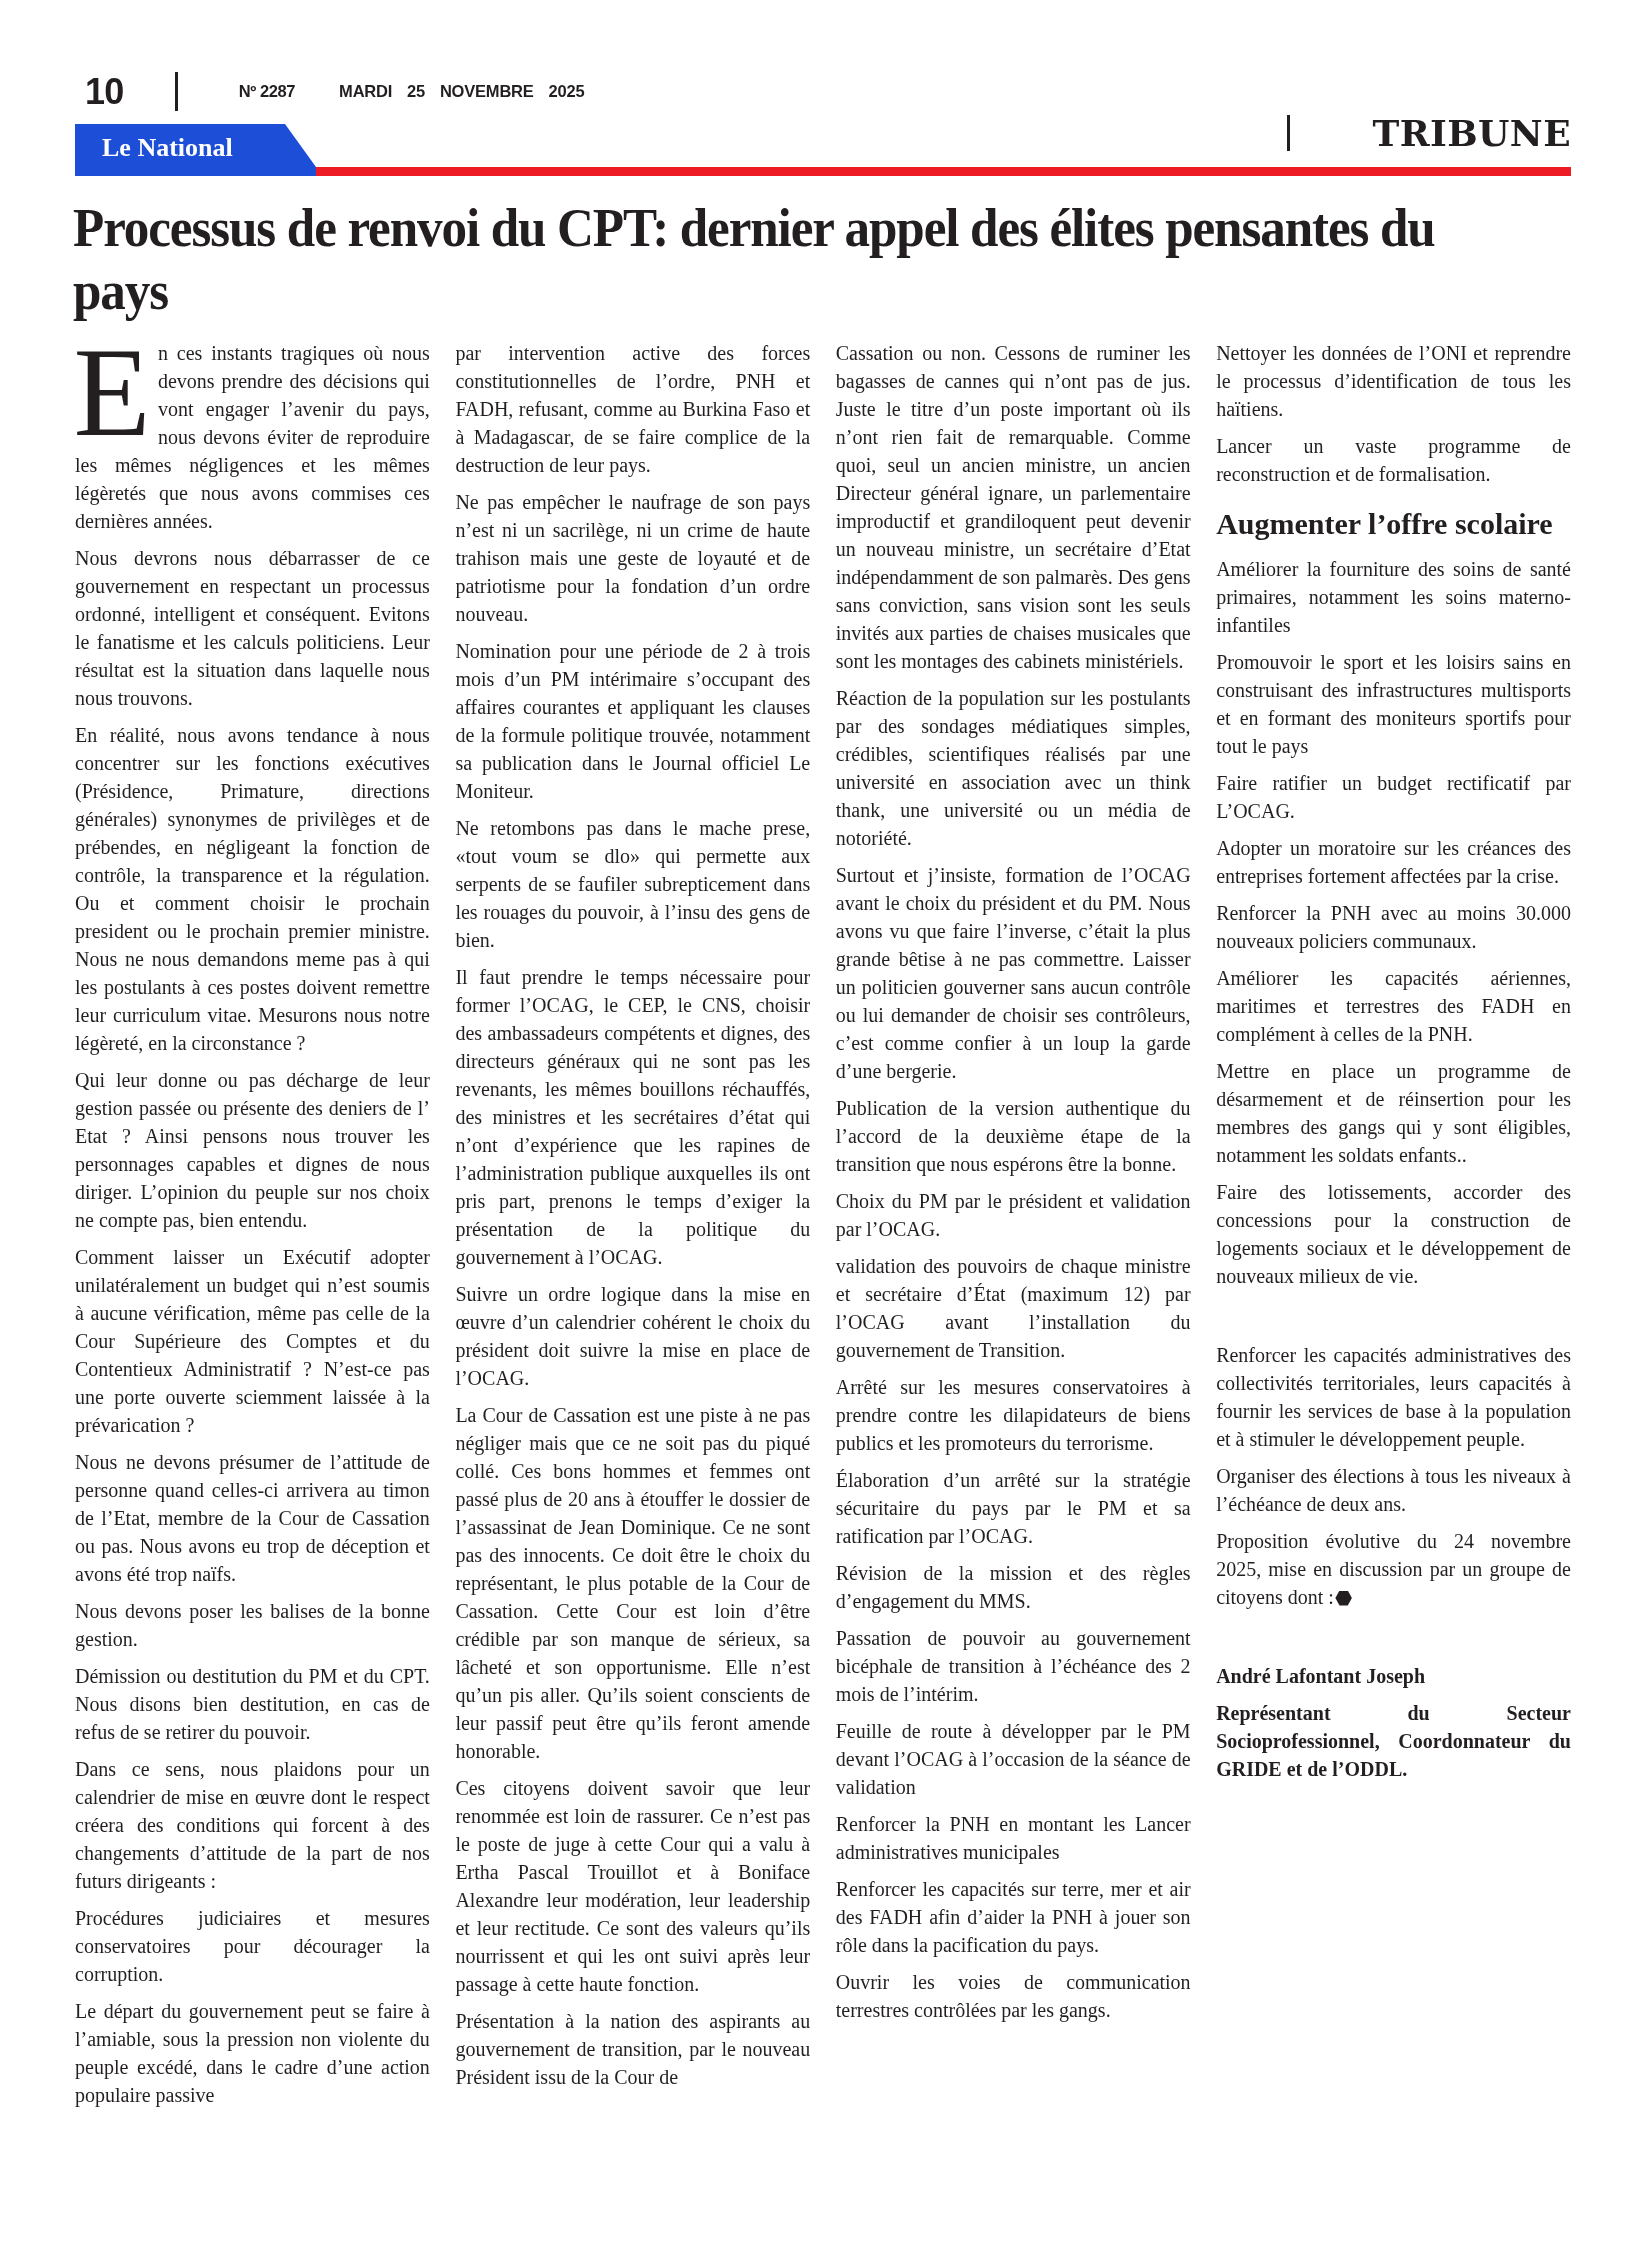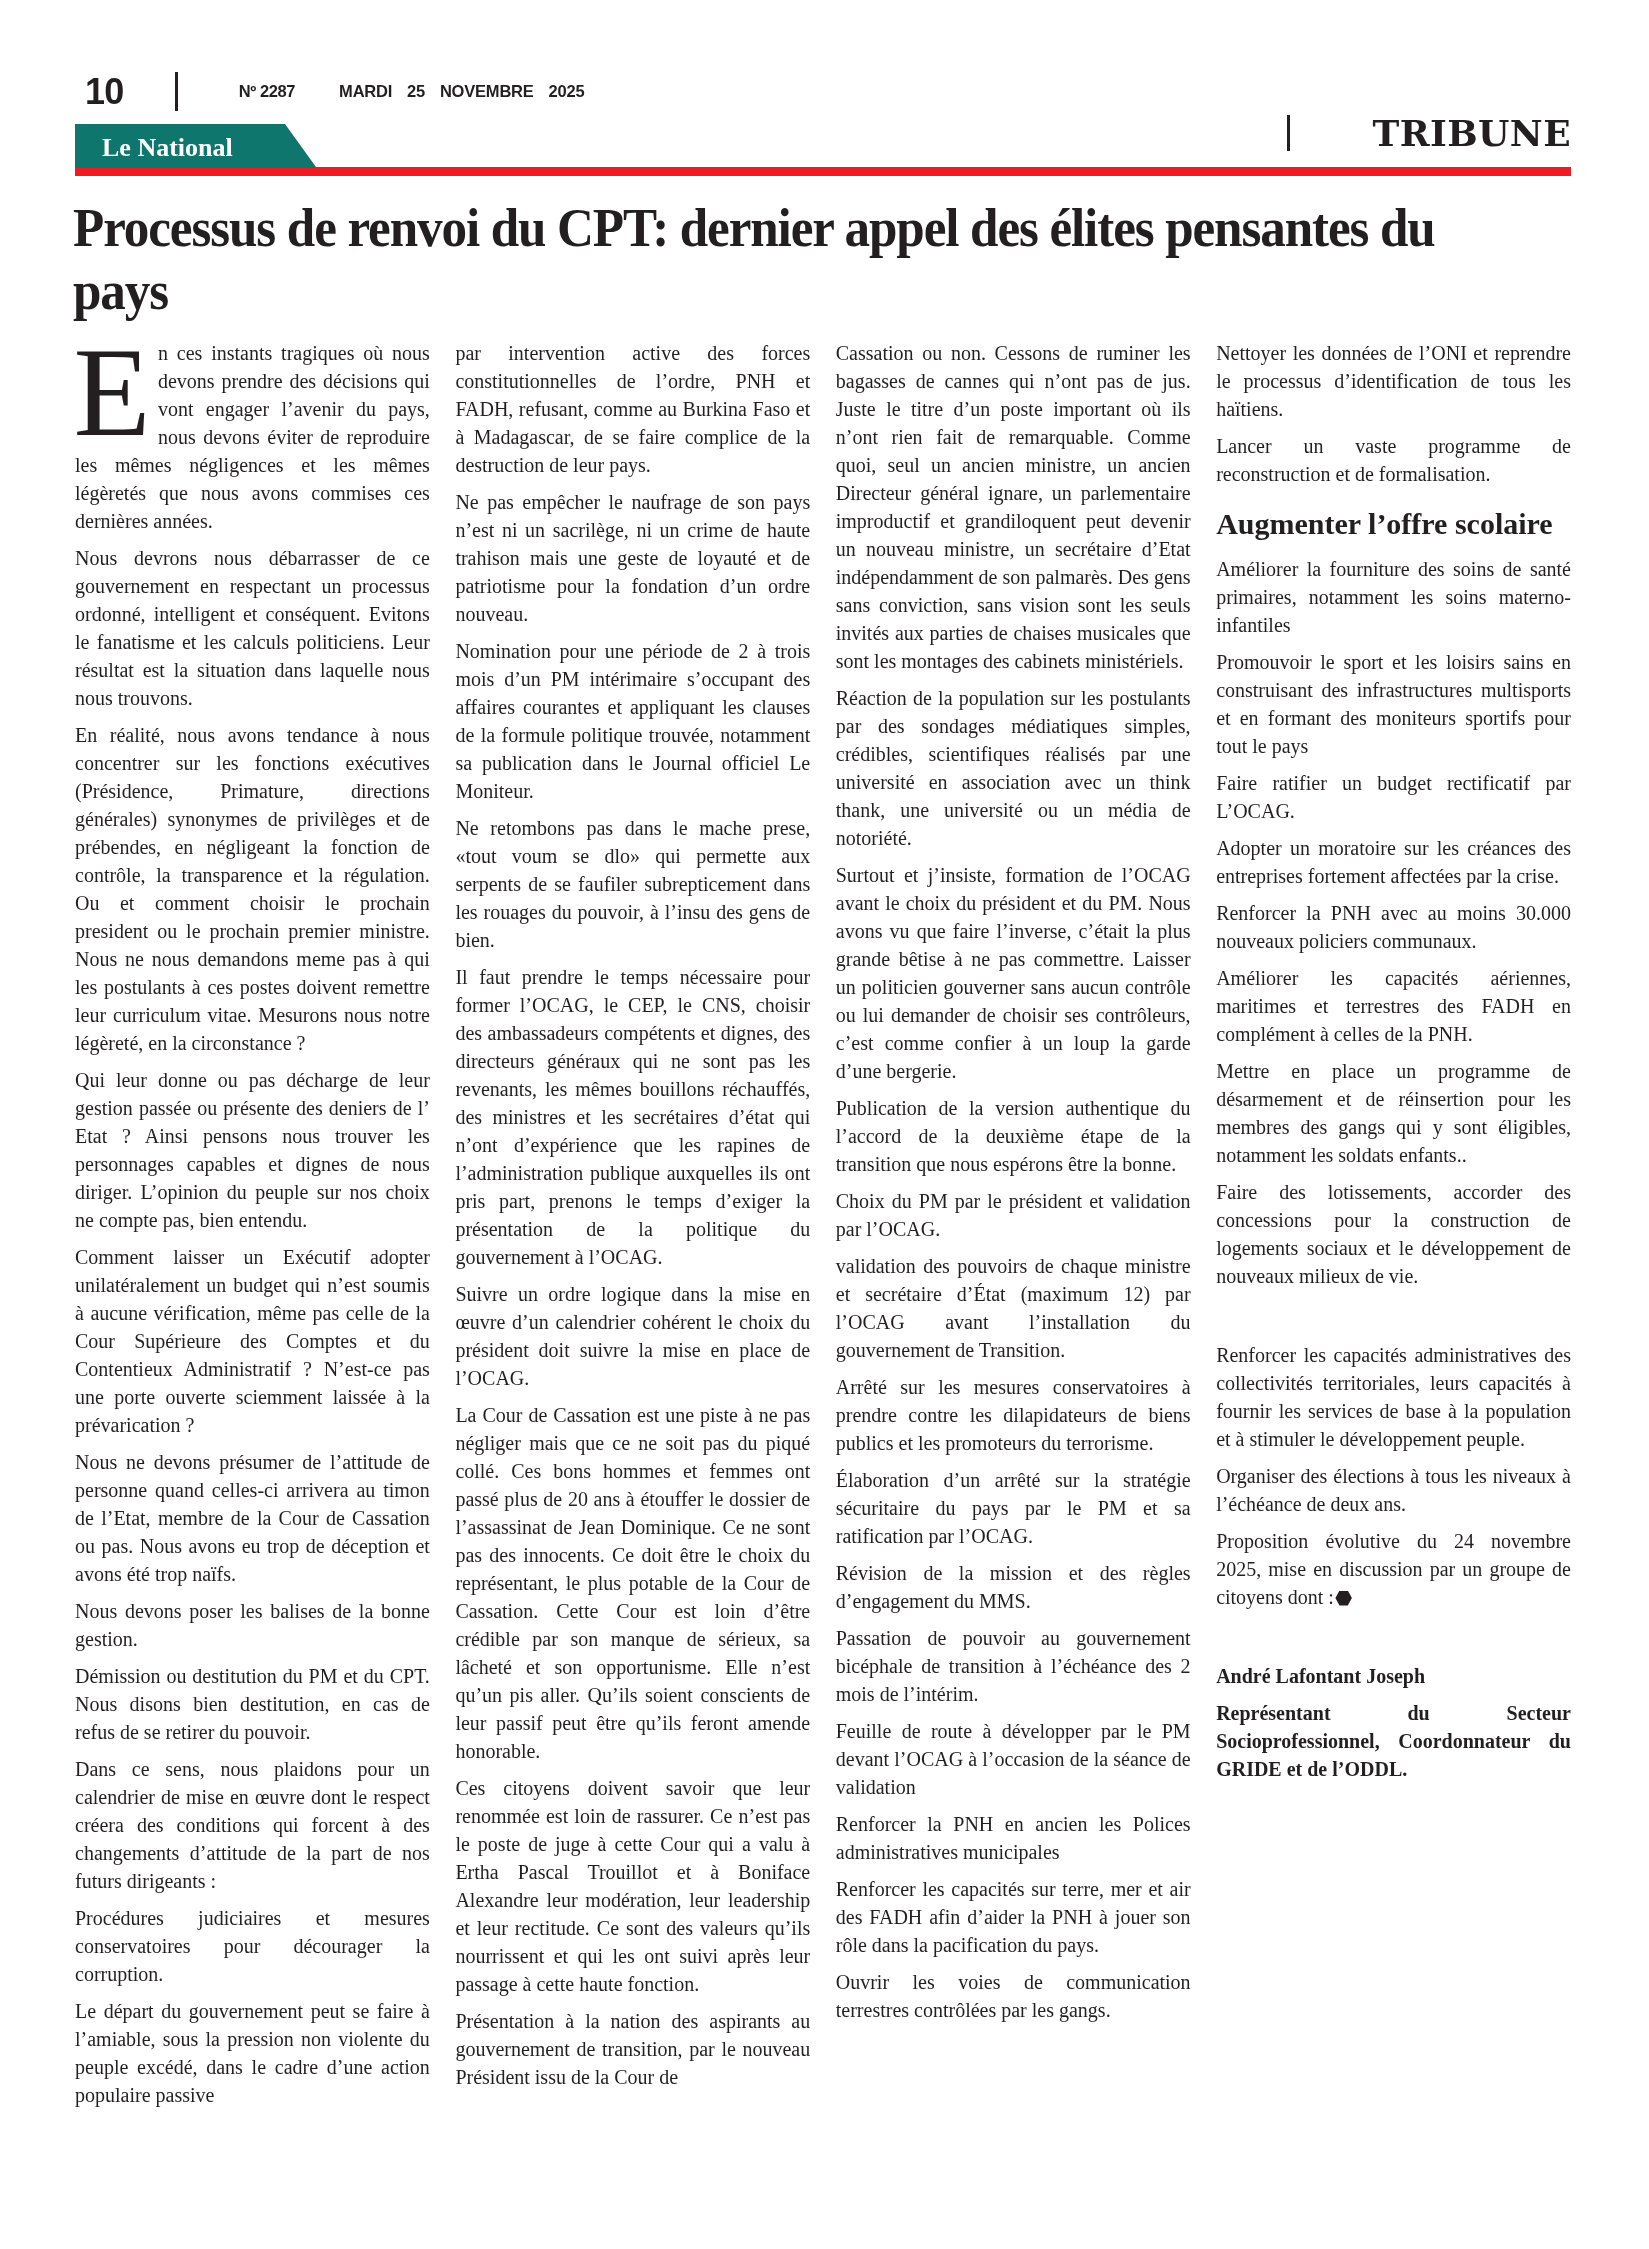--- a/index.html
+++ b/index.html
@@ -4,21 +4,21 @@
 <style>
   html, body { margin: 0; padding: 0; background: #ffffff; }
   body { width: 1650px; height: 2250px; position: relative; overflow: hidden; color: #231f20; }
   .page-head { position: absolute; left: 85px; top: 69px; height: 45px; display: flex; align-items: center; font-family: "Liberation Sans", sans-serif; gap: 44px; }
   .page-num { font-size: 36px; font-weight: bold; letter-spacing: -0.7px; }
   .page-sep { width: 3px; height: 39px; background: #231f20; margin: 0 16.5px 0 7.5px; }
   .issue { font-size: 16.5px; font-weight: bold; letter-spacing: -0.4px; }
   .date { font-size: 16.5px; font-weight: bold; word-spacing: 10.5px; letter-spacing: -0.2px; }
   .band { position: absolute; left: 75px; top: 124px; width: 1496px; height: 52px; }
   .band-bar { position: absolute; left: 0; top: 43px; width: 1496px; height: 9px; background: #ed1c24; }
-  .band-tab { position: absolute; left: 0; top: 0; width: 221px; height: 44px; background: #0f766e; clip-path: polygon(0 0, 210px 0, 241px 43px, 241px 52px, 0 52px); width: 247px; }
+  .band-tab { position: absolute; left: 0; top: 0; width: 221px; height: 52px; background: #1d4ed8; clip-path: polygon(0 0, 210px 0, 241px 43px, 241px 52px, 0 52px); width: 247px; }
   .band-tab span { position: absolute; left: 27px; top: 9px; color: #ffffff; font-family: "Liberation Serif", serif; font-weight: bold; font-size: 26px; }
   .section { position: absolute; right: 79px; top: 112px; display: flex; align-items: center; font-family: "DejaVu Serif", serif; }
   .section-sep { width: 3px; height: 36px; background: #231f20; margin-right: 82px; }
   .section-label { font-size: 36px; font-weight: bold; letter-spacing: 0.4px; }
   .headline { position: absolute; left: 73px; top: 196px; width: 1507px; font-family: "Liberation Serif", serif; font-weight: bold; font-size: 55px; line-height: 63px; letter-spacing: -1.2px; margin: 0; transform: scaleX(0.93); transform-origin: left top; }
   .columns { position: absolute; left: 75px; top: 339px; width: 1496px; display: flex; gap: 25.5px; }
   .col { width: 355px; font-family: "Liberation Serif", serif; font-size: 20px; line-height: 28px; text-align: justify; }
   .col p { margin: 0 0 9px 0; }
   .dropcap { float: left; font-size: 126px; line-height: 97px; margin: 4.5px 7.5px 0 -1.5px; font-family: "Liberation Serif", serif; }
   .subhead { font-family: "Liberation Serif", serif; font-weight: bold; font-size: 30px; line-height: 37px; margin: 16.5px 0 13.5px 0; text-align: left; }
@@ -81,21 +81,21 @@
       <p><span>Réaction de la population sur les postulants par des sondages médiatiques simples, crédibles, scientifiques réalisés par une université en association avec un think thank, une université ou un média de notoriété.</span></p>
       <p><span>Surtout et j’insiste, formation de l’OCAG avant le choix du président et du PM. Nous avons vu que faire l’inverse, c’était la plus grande bêtise à ne pas commettre. Laisser un politicien gouverner sans aucun contrôle ou lui demander de choisir ses contrôleurs, c’est comme confier à un loup la garde d’une bergerie.</span></p>
       <p><span>Publication de la version authentique du l’accord de la deuxième étape de la transition que nous espérons être la bonne.</span></p>
       <p><span>Choix du PM par le président et validation par l’OCAG.</span></p>
       <p><span>validation des pouvoirs de chaque ministre et secrétaire d’État (maximum 12) par l’OCAG avant l’installation du gouvernement de Transition.</span></p>
       <p><span>Arrêté sur les mesures conservatoires à prendre contre les dilapidateurs de biens publics et les promoteurs du terrorisme.</span></p>
       <p><span>Élaboration d’un arrêté sur la stratégie sécuritaire du pays par le PM et sa ratification par l’OCAG.</span></p>
       <p><span>Révision de la mission et des règles d’engagement du MMS.</span></p>
       <p><span>Passation de pouvoir au gouvernement bicéphale de transition à l’échéance des 2 mois de l’intérim.</span></p>
       <p><span>Feuille de route à développer par le PM devant l’OCAG à l’occasion de la séance de validation</span></p>
-      <p><span>Renforcer la PNH en ancien les Polices administratives municipales</span></p>
+      <p><span>Renforcer la PNH en montant les Lancer administratives municipales</span></p>
       <p><span>Renforcer les capacités sur terre, mer et air des FADH afin d’aider la PNH à jouer son rôle dans la pacification du pays.</span></p>
       <p><span>Ouvrir les voies de communication terrestres contrôlées par les gangs.</span></p>
     </div>
   <div class="col" id="col4">
     <div id="c4a">
         <p><span>Nettoyer les données de l’ONI et reprendre le processus d’identification de tous les haïtiens.</span></p>
         <p><span>Lancer un vaste programme de reconstruction et de formalisation.</span></p>
       </div>
     <h2 class="subhead">Augmenter l’offre scolaire</h2>
     <div id="c4b">

